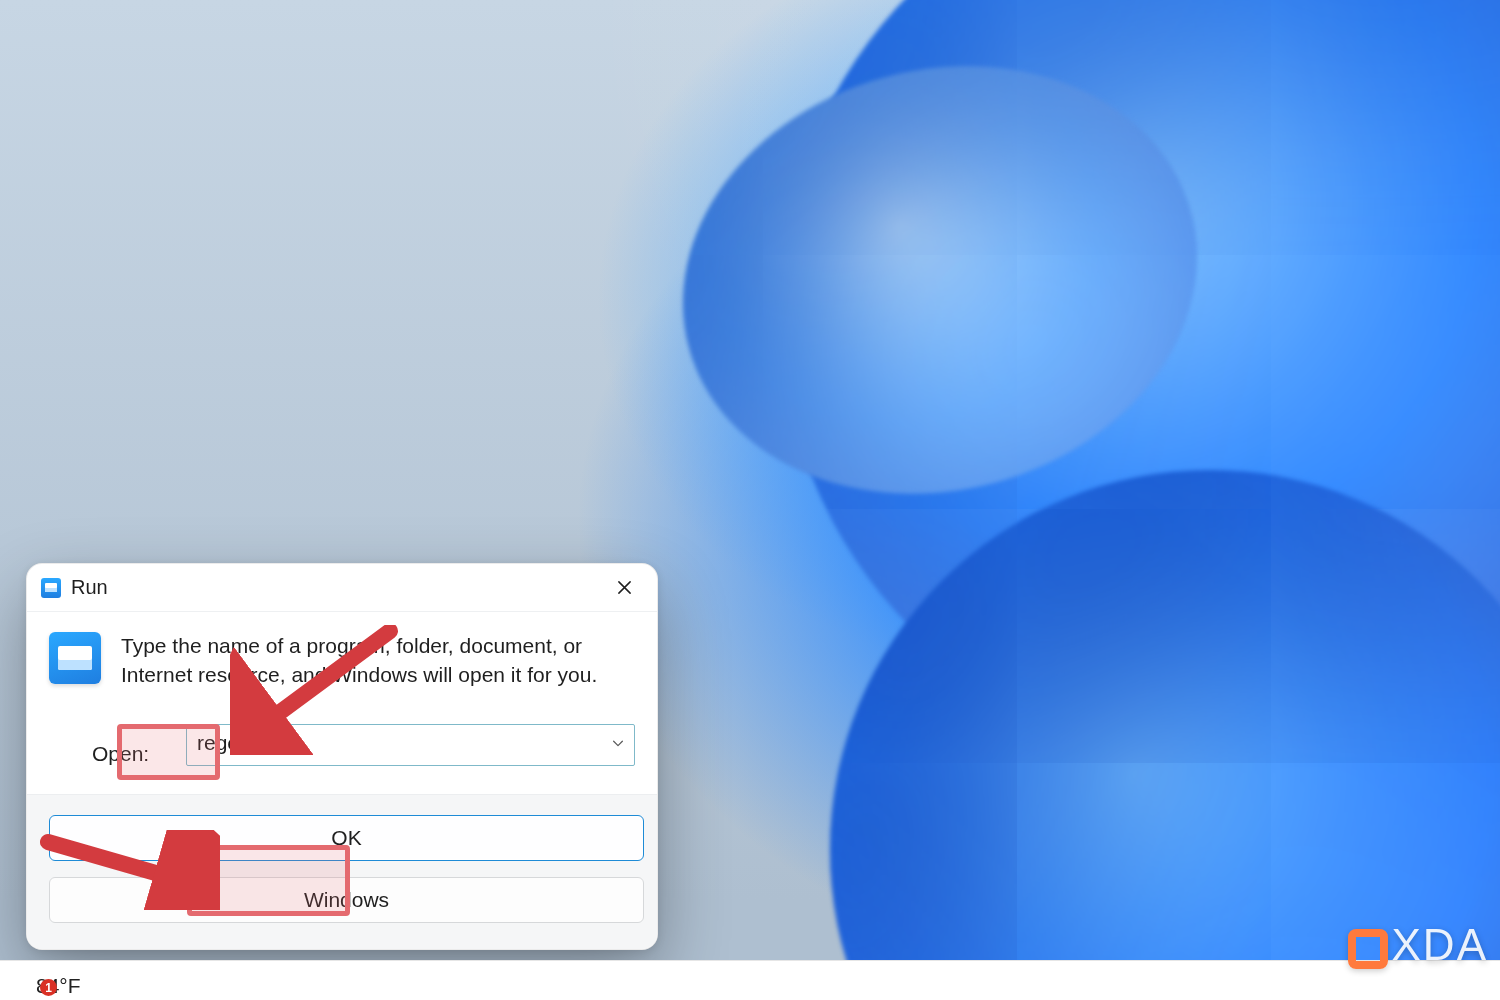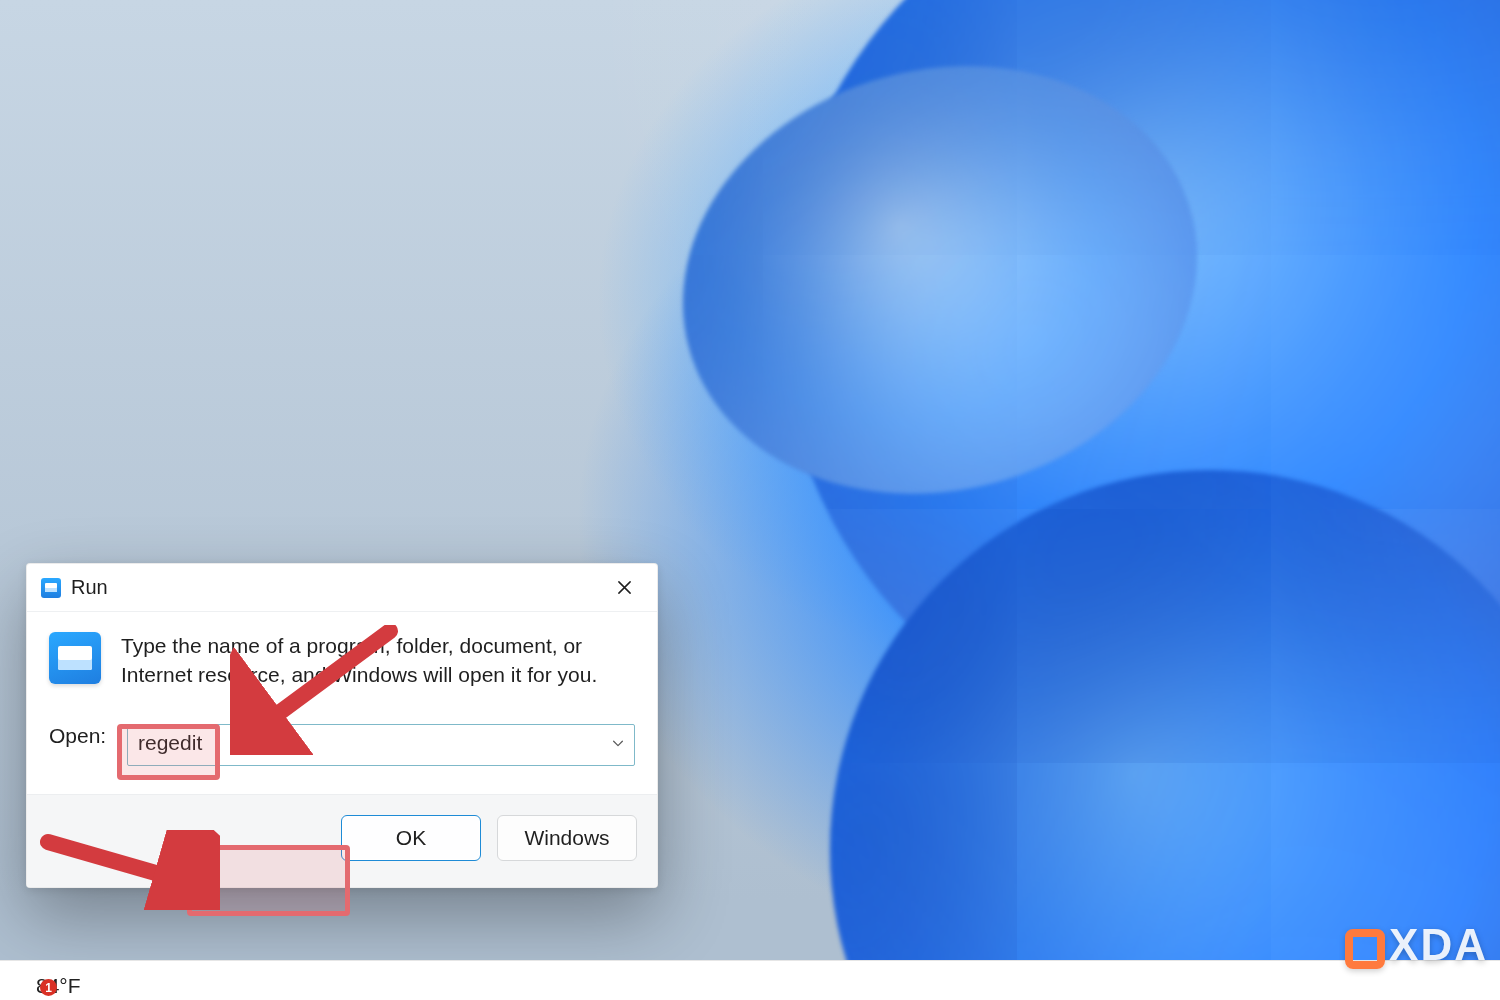--- a/index.html
+++ b/index.html
@@ -39,21 +39,21 @@
   .temp-widget .badge {
     position: absolute; width: 17px; height: 17px; border-radius: 50%;
     background: #d93025; color: #fff; font-size: 12px; font-weight: 600;
     display: flex; align-items: center; justify-content: center; top: -7px; left: 14px;
   }
 
   
   .run-dialog {
     position: absolute; left: 26px; top: 563px; width: 632px;
     background: #ffffff; border: 1px solid rgba(0,0,0,.08);
-    border-radius: 4px; box-shadow: 0 28px 70px rgba(0,0,0,.32), 0 2px 8px rgba(0,0,0,.10);
+    border-radius: 16px; box-shadow: 0 28px 70px rgba(0,0,0,.32), 0 2px 8px rgba(0,0,0,.10);
     overflow: hidden;
   }
   .titlebar { display: flex; align-items: center; height: 48px; padding: 0 8px 0 14px; border-bottom: 1px solid #eef0f2; }
   .titlebar .app-icon {
     width: 20px; height: 20px; border-radius: 3px;
     background: linear-gradient(#2aa8ff,#1f7ee0);
     display: flex; align-items: center; justify-content: center; margin-right: 10px;
   }
   .titlebar .app-icon::after { content:""; width:12px; height:9px; background:#fff; border-radius:1px; box-shadow: inset 0 -4px 0 #bde1ff; }
   .titlebar .title { font-size: 20px; color: #1f1f1f; }
@@ -67,56 +67,56 @@
   .row1 { display: flex; gap: 20px; align-items: flex-start; }
   .big-icon {
     width: 52px; height: 52px; flex: 0 0 52px; border-radius: 6px;
     background: linear-gradient(160deg,#2aa8ff,#1f7ee0);
     display: flex; align-items: center; justify-content: center;
     box-shadow: 0 2px 4px rgba(0,0,0,.15);
   }
   .big-icon::after { content:""; width:34px; height:24px; background:#fff; border-radius:2px; box-shadow: inset 0 -10px 0 #bde1ff; }
   .desc { font-size: 21px; color: #1f1f1f; line-height: 1.38; }
 
-  .row2 { display: flex; align-items: flex-start; gap: 8px; margin-top: 34px; }
+  .row2 { display: flex; align-items: flex-end; gap: 24px; margin-top: 34px; margin-left: 43px; }
   .open-label { font-size: 21px; color: #1f1f1f; min-width: 70px; }
   .combo { position: relative; flex: 1; }
   .combo input {
     width: 100%; height: 42px; padding: 0 36px 4px 10px;
     font-size: 21px; color: #1f1f1f; border: 1px solid #7fb9c9; background: #fff;
     border-radius: 2px; outline: none;
   }
   .combo .chev {
     position: absolute; right: 10px; top: 50%; transform: translateY(-50%);
     color: #5a5a5a; pointer-events: none;
   }
   .combo .chev svg { width: 14px; height: 14px; }
 
   .footer {
     background: #f5f6f7; border-top: 1px solid #eceef0;
-    padding: 20px 20px 26px 22px; display: flex; justify-content: flex-end; gap: 16px;
+    padding: 20px 13px 26px 22px; display: flex; justify-content: flex-end; gap: 16px; flex-direction: column;
   }
   .btn {
     min-width: 140px; height: 46px; padding: 0 18px; font-size: 21px; color: #1f1f1f;
     background: #fdfdfd; border: 1px solid #d6d8da; border-radius: 6px; cursor: pointer;
     display: inline-flex; align-items: center; justify-content: center;
   }
   .btn.primary { border: 1px solid #1e8bd6; box-shadow: inset 0 0 0 1px rgba(255,255,255,.6); background:#fefeff; }
 
   
   .hl { position: absolute; border: 5px solid #e46a6f; background: rgba(228,106,111,0.16); border-radius: 4px; pointer-events: none; }
   .hl-input { left: 117px; top: 724px; width: 103px; height: 56px; }
   .hl-ok    { left: 187px; top: 845px; width: 163px; height: 71px; }
 
   .arrow { position: absolute; pointer-events: none; }
 
   
   .watermark {
     position: absolute; right: 12px; bottom: 30px;
-    font-family: Arial, sans-serif; font-weight: 700; letter-spacing: 2px;
+    font-family: Arial, sans-serif; font-weight: 400; letter-spacing: 2px;
     font-size: 44px; color: rgba(255,255,255,.9);
     text-shadow: 0 2px 6px rgba(0,0,0,.25);
     display: flex; align-items: center; gap: 4px;
   }
   .watermark .ring {
     width: 40px; height: 40px; border: 8px solid #ff7a3d; border-radius: 8px;
     display: inline-block; transform: translateY(4px);
     box-shadow: 0 2px 6px rgba(0,0,0,.2);
   }
 </style>

